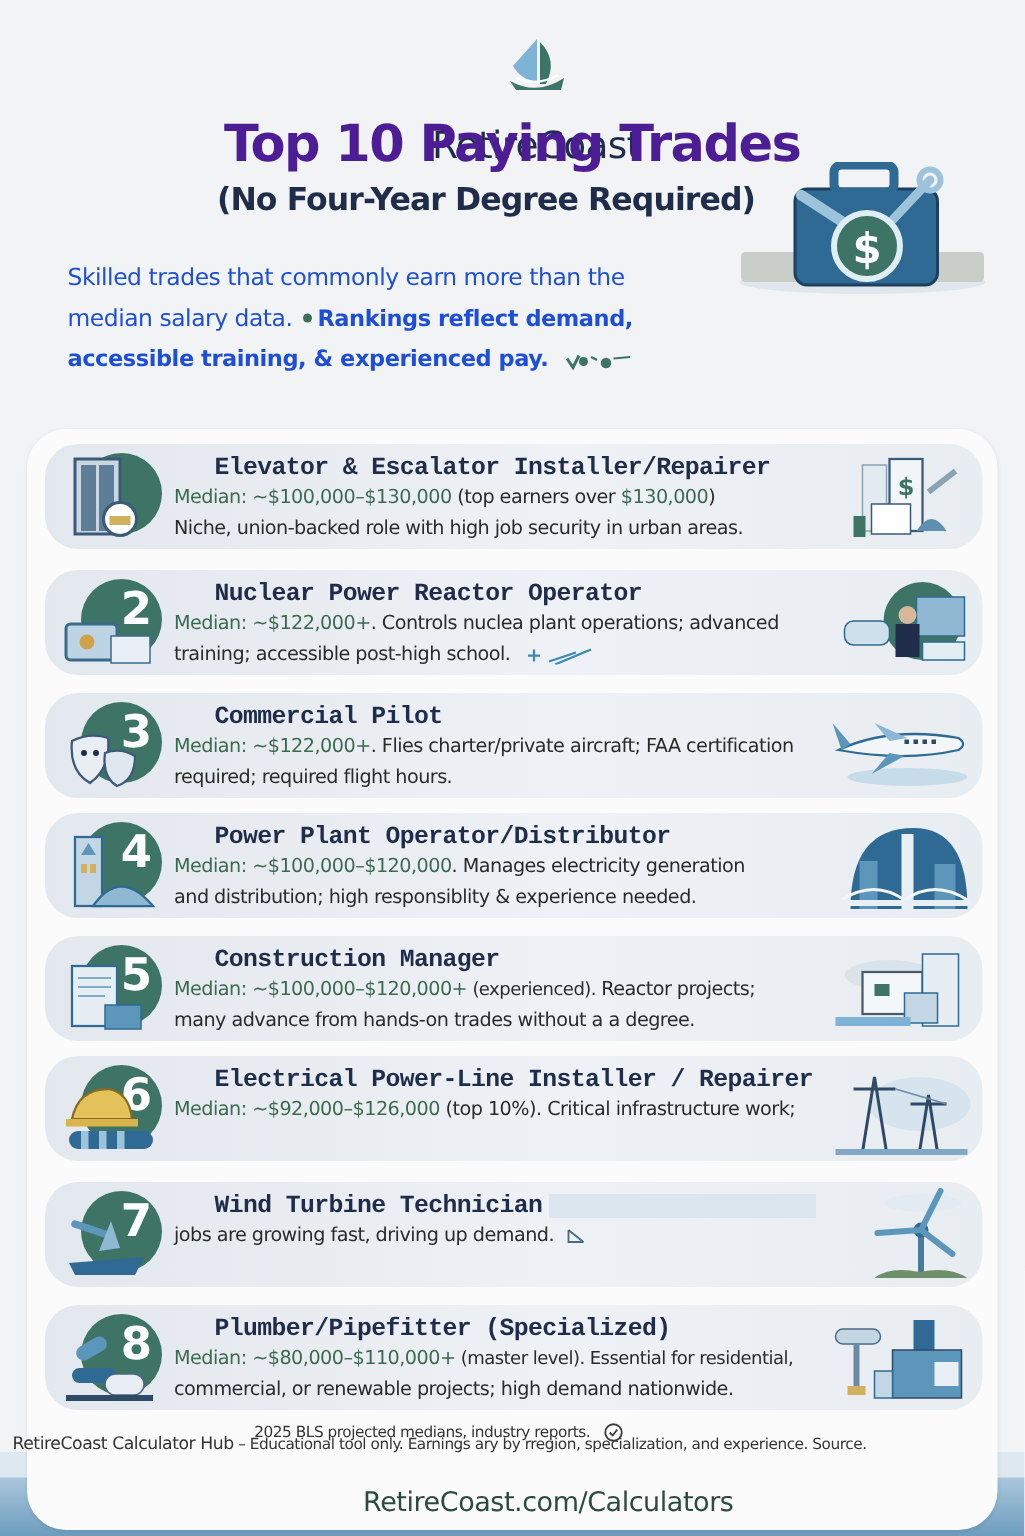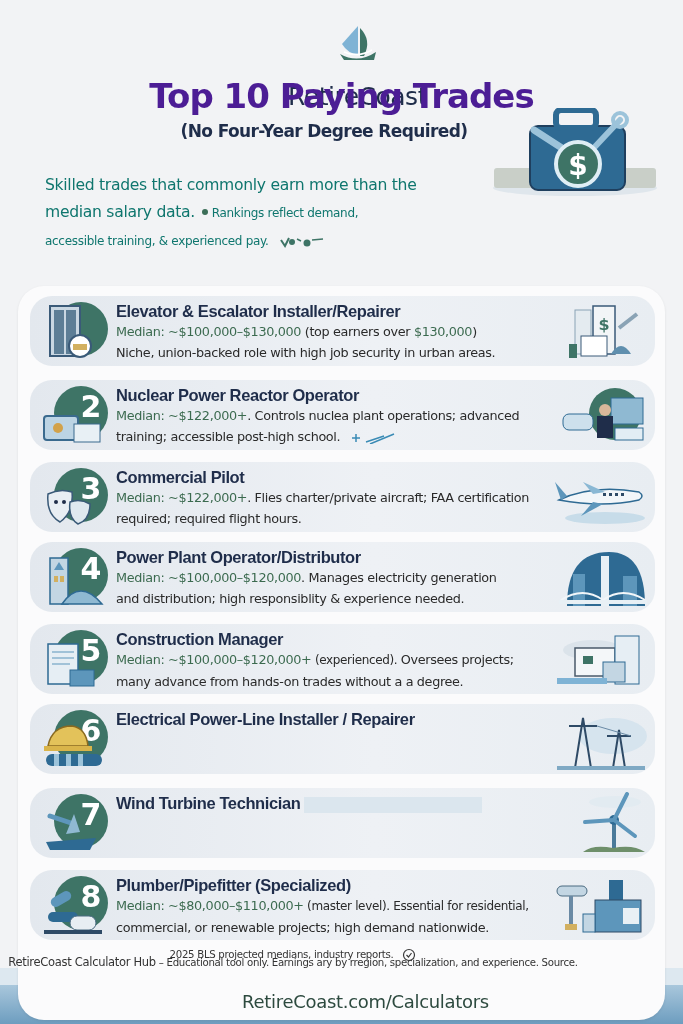--- a/index.html
+++ b/index.html
@@ -29,32 +29,32 @@
     font-size: 25px; color: #1f2d4a; letter-spacing: -0.5px;
   }
   .title {
     position: absolute; top: 76px; left: 0; width: 683px; text-align: center;
     font-family: "DejaVu Sans", sans-serif; font-weight: bold;
     font-size: 34px; color: #4c1d95; letter-spacing: -1px;
   }
   .subtitle {
     position: absolute; top: 121px; left: 0; width: 683px; text-align: center;
     font-family: "DejaVu Sans", sans-serif; font-weight: bold;
-    font-size: 17px; color: #1f2d4a; letter-spacing: -0.6px;
+    font-size: 21px; color: #1f2d4a; letter-spacing: -0.6px;
     padding-right: 35px;
   }
   .toolbox { position: absolute; left: 490px; top: 108px; width: 170px; height: 88px; }
   .intro {
     position: absolute; top: 172px; left: 45px; width: 600px;
     font-family: "DejaVu Sans", sans-serif;
-    font-size: 15.6px; line-height: 27px; color: #0f766e;
+    font-size: 15.6px; line-height: 27px; color: #1d4ed8;
     letter-spacing: -0.3px;
   }
   .intro .line { display: block; white-space: nowrap; }
-  .intro .small { font-size: 12px; }
+  .intro .small { font-size: 15px; font-weight: bold; }
   .intro .dot {
     display: inline-block; width: 6px; height: 6px; border-radius: 50%;
     background: #3c6e58; margin: 0 4px 2px 2px; vertical-align: middle;
   }
   .doodle { display: inline-block; vertical-align: middle; margin-left: 6px; }
 
   
   .panel {
     position: absolute; left: 18px; top: 286px; width: 647px; height: 734px;
     background: #fbfbfc; border-radius: 26px;
@@ -73,23 +73,24 @@
     border-radius: 50%; background: #3e7466;
   }
   .badge-num {
     position: absolute; left: 34px; top: 3px; width: 34px; text-align: center;
     font-family: "DejaVu Sans", sans-serif; font-weight: bold;
     font-size: 30px; color: #ffffff;
   }
   .badge-art { position: absolute; left: 0; top: 0; width: 70px; height: 62px; }
   .row-text { position: absolute; left: 86px; top: 6px; width: 470px; }
   .row-title {
-    font-family: Liberation Sans, sans-serif; font-weight: bold;
+    font-family: Liberation Mono, monospace; font-weight: bold;
     font-size: 16.5px; color: #1f2d4a; letter-spacing: -0.4px; white-space: nowrap;
     display: inline-block;
+    margin-left: 27px;
   }
   .row-line {
     font-family: "DejaVu Sans", sans-serif;
     font-size: 12.8px; color: #2a2a2a; line-height: 21px; letter-spacing: -0.35px;
     white-space: nowrap;
   }
   .row-line .pay { color: #3b6a4f; }
   .row-line .note { font-size: 12px; }
   .right-art { position: absolute; right: 6px; top: 4px; width: 96px; height: 64px; }
   .title-hl {
@@ -289,21 +290,21 @@
       <g stroke="#5d96bb">
           <line x1="12" y1="22" x2="34" y2="22"></line>
           <line x1="12" y1="28" x2="34" y2="28"></line>
           <line x1="12" y1="34" x2="30" y2="34"></line>
         </g>
       <rect x="30" y="40" width="24" height="16" fill="#5d96bb" stroke="#2e6a93"></rect>
     </svg>
   </div>
   <div class="row-text">
     <div class="row-title">Construction Manager</div>
-    <div class="row-line"><span class="pay">Median: ~$100,000–$120,000+</span><span class="note"> (experienced). </span><span>Oversees projects;</span></div>
+    <div class="row-line"><span class="pay">Median: ~$100,000–$120,000+</span><span class="note"> (experienced). </span><span>Reactor projects;</span></div>
     <div class="row-line">many advance from hands-on trades without a a degree.</div>
   </div>
   <svg class="right-art" viewBox="0 0 96 64">
     <ellipse cx="40" cy="22" rx="30" ry="10" fill="#dbe3ea"></ellipse>
     <rect x="22" y="20" width="40" height="28" fill="#f4f7f9" stroke="#4a5a6a" stroke-width="1.5"></rect>
     <rect x="30" y="28" width="10" height="8" fill="#3e7466"></rect>
     <rect x="62" y="8" width="24" height="48" fill="#e6eef4" stroke="#2e6a93"></rect>
     <rect x="50" y="34" width="22" height="20" fill="#c3d6e3" stroke="#2e6a93"></rect>
     <rect x="4" y="50" width="50" height="6" fill="#7fb3d5"></rect>
   </svg>
@@ -319,20 +320,21 @@
       <rect x="6" y="44" width="56" height="12" rx="6" fill="#2e6a93"></rect>
       <g fill="#9cc3da">
           <rect x="14" y="44" width="5" height="12"></rect>
           <rect x="26" y="44" width="5" height="12"></rect>
           <rect x="38" y="44" width="5" height="12"></rect>
         </g>
     </svg>
   </div>
   <div class="row-text">
     <div class="row-title">Electrical Power-Line Installer / Repairer</div>
+    <div class="row-line"><span class="pay">Median: ~$92,000–$126,000</span><span> (top 10%). Critical infrastructure work;</span></div>
   </div>
   <svg class="right-art" viewBox="0 0 96 64">
     <ellipse cx="60" cy="28" rx="34" ry="18" fill="#d6e4ee"></ellipse>
     <path d="M22 60 L30 10 L38 60Z" fill="none" stroke="#2e4a66" stroke-width="2"></path>
     <line x1="16" y1="18" x2="44" y2="18" stroke="#2e4a66" stroke-width="2"></line>
     <path d="M60 60 L66 22 L72 60Z" fill="none" stroke="#2e4a66" stroke-width="2"></path>
     <line x1="54" y1="28" x2="78" y2="28" stroke="#2e4a66" stroke-width="2"></line>
     <line x1="44" y1="18" x2="78" y2="28" stroke="#6a8aa5"></line>
     <rect x="4" y="58" width="88" height="4" fill="#7fa9c4"></rect>
   </svg>
@@ -343,20 +345,25 @@
     <div class="badge-circle"></div>
     <div class="badge-num">7</div>
     <svg class="badge-art" viewBox="0 0 70 62">
       <line x1="10" y1="22" x2="34" y2="30" stroke="#5d96bb" stroke-width="5" stroke-linecap="round"></line>
       <path d="M26 40 L34 20 L40 38Z" fill="#8fb9d2"></path>
       <path d="M6 48 L56 44 L50 56 L10 56Z" fill="#2e6a93"></path>
     </svg>
   </div>
   <div class="row-text">
     <div><span class="row-title">Wind Turbine Technician</span><span class="title-hl"></span></div>
+    <div class="row-line"><span>jobs are growing fast, driving up demand.</span>
+      <svg width="14" height="12" viewBox="0 0 14 12" style="vertical-align:middle;margin-left:4px;">
+          <path d="M2 2 L12 10 M2 2 L2 10 L12 10" stroke="#4a6a80" stroke-width="1.2" fill="none"></path>
+        </svg>
+    </div>
   </div>
   <svg class="right-art" viewBox="0 0 96 64">
     <ellipse cx="62" cy="10" rx="26" ry="6" fill="#e2ebf1"></ellipse>
     <rect x="59" y="30" width="4" height="28" fill="#4a7a9a"></rect>
     <circle cx="61" cy="28" r="5" fill="#2e6a93"></circle>
     <path d="M61 28 L74 2" stroke="#5d96bb" stroke-width="4" stroke-linecap="round"></path>
     <path d="M61 28 L32 30" stroke="#5d96bb" stroke-width="4" stroke-linecap="round"></path>
     <path d="M61 28 L82 44" stroke="#5d96bb" stroke-width="4" stroke-linecap="round"></path>
     <path d="M30 60 Q40 52 60 56 Q80 52 92 60Z" fill="#6e8f6a"></path>
   </svg>

